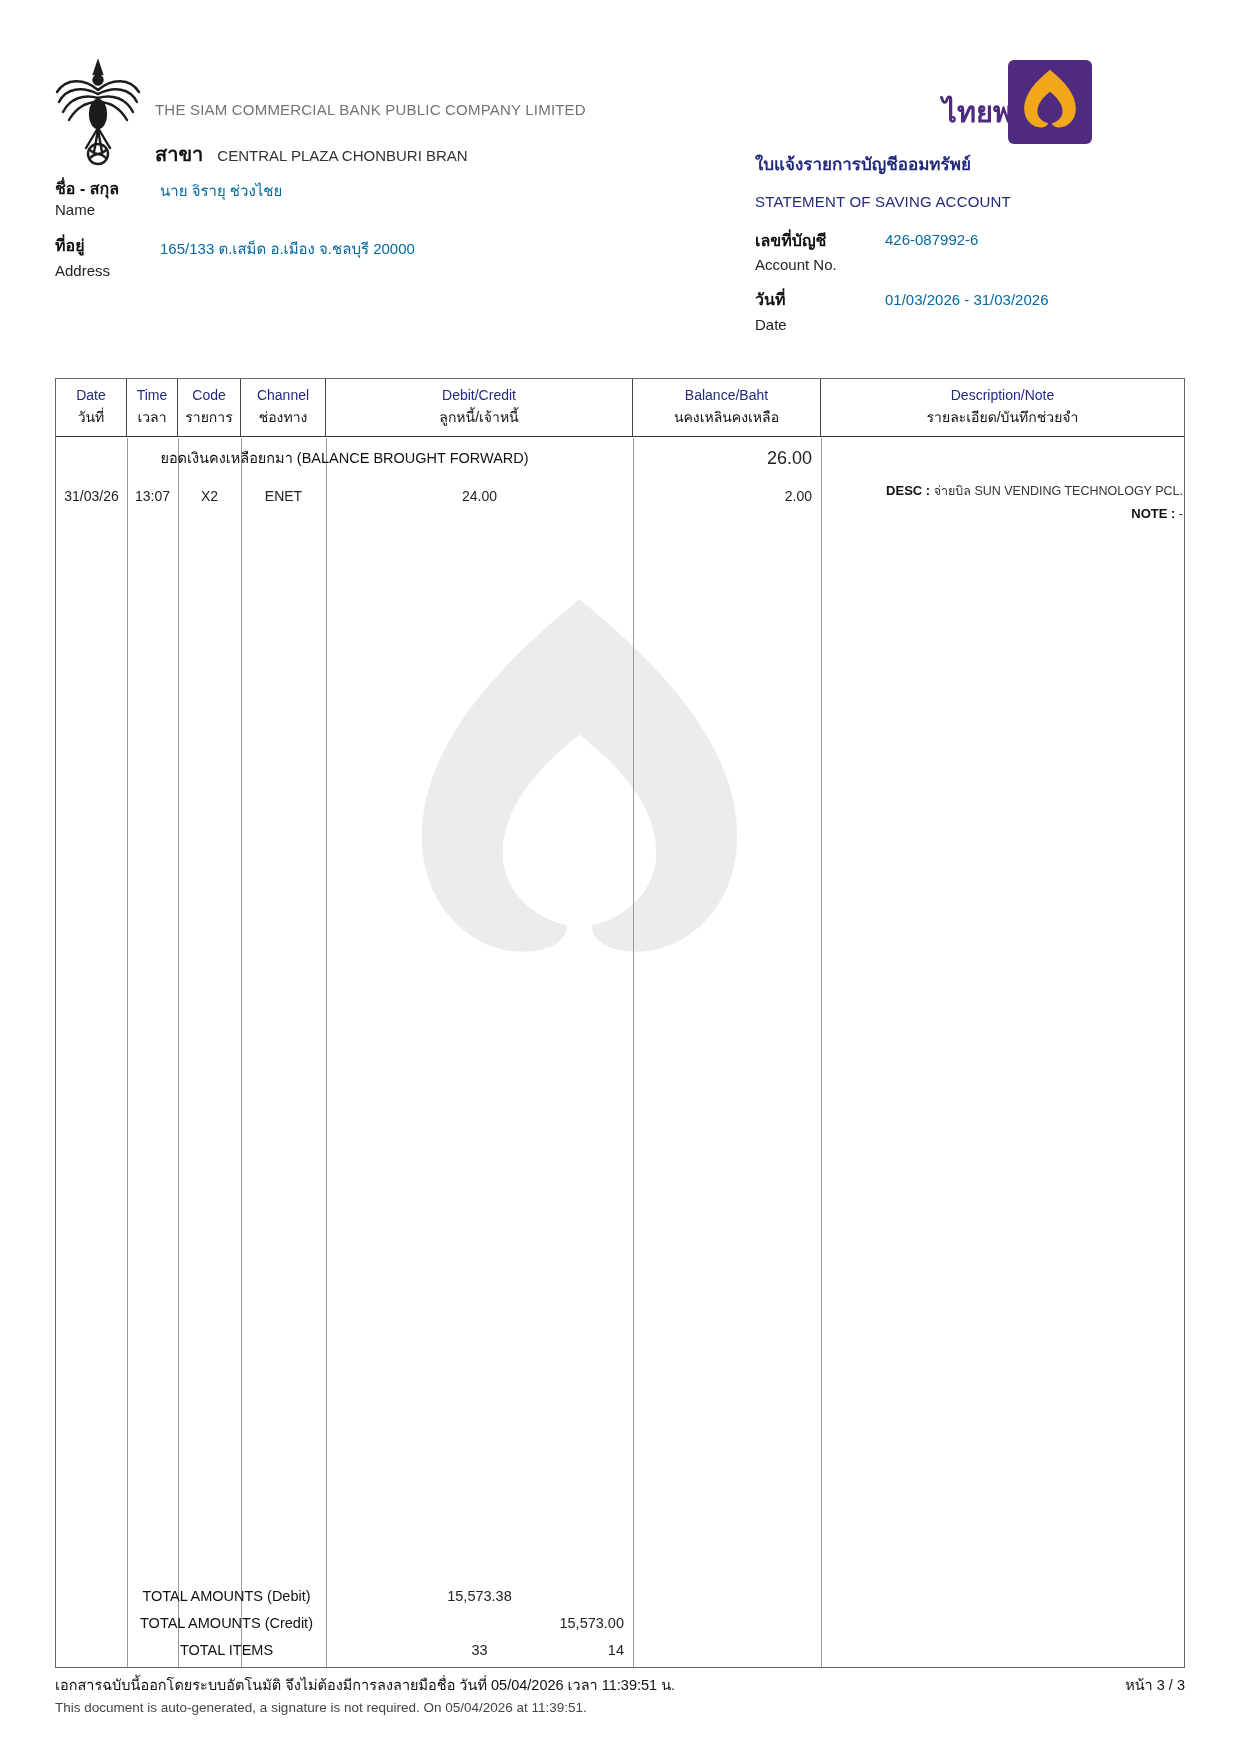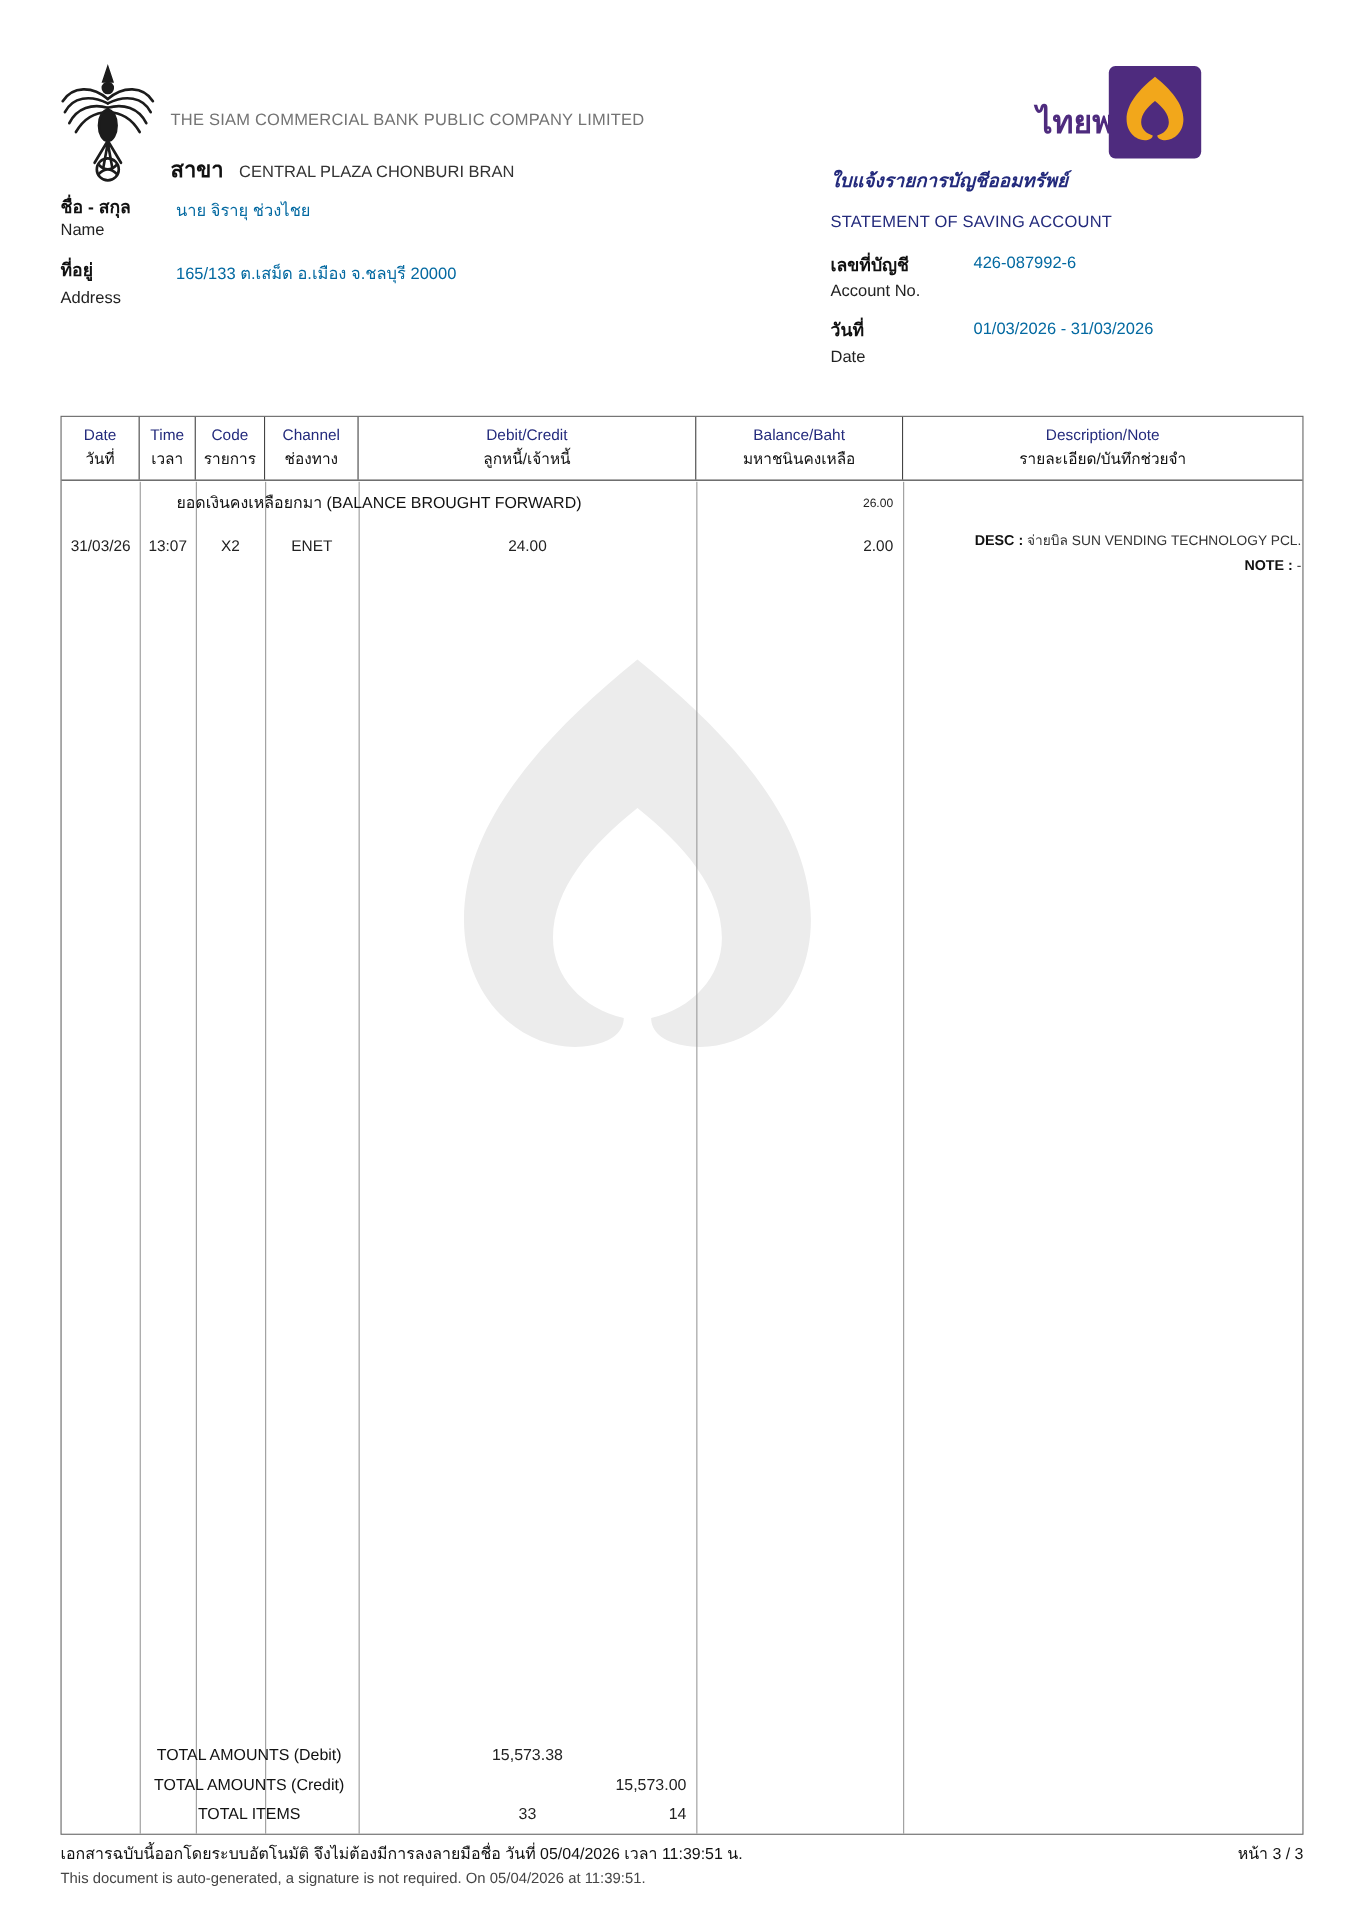--- a/index.html
+++ b/index.html
@@ -14,21 +14,21 @@
   .branch-line  { left:155px; top:138px; font-size:15px; }
   .branch-line .lbl { font-weight:bold; color:#111; margin-right:14px; font-size:20px; }
   .branch-line .val { color:#333; }
 
   .logo-wrap { right:147px; top:60px; text-align:right; color:#4e2b7e; line-height:1.05; }
   .logo-scb  { font-size:35px; font-weight:bold; letter-spacing:1px; }
   .logo-thai { font-size:29px; font-weight:bold; }
   .logo-box  { left:1008px; top:60px; width:84px; height:84px; background:#4e2b7e; border-radius:6px; }
   .logo-box svg { position:absolute; left:8px; top:7px; }
 
-  .doc-title-th { left:755px; top:150px; font-size:17px; font-weight:bold; color:#232a7c;font-style:italic; }
+  .doc-title-th { left:755px; top:150px; font-size:17px; font-weight:bold; color:#232a7c; }
   .doc-title-en { left:755px; top:193px; font-size:15px; color:#232a7c; letter-spacing:.2px; }
 
   .fld-lbl-th { font-size:16px; font-weight:bold; color:#111; }
   .fld-lbl-en { font-size:15px; color:#222; }
   .fld-val    { font-size:15px; color:#0369a1; }
 
   
   .watermark { left:372px; top:583px; }
 
   
@@ -38,21 +38,21 @@
   .th:last-child { border-right:none; }
   .th .en { color:#232a7c; font-size:14px; }
   .th .th-th { color:#111; font-size:14px; }
   .c0{width:71px}.c1{width:51px}.c2{width:63px}.c3{width:85px}.c4{width:307px}.c5{width:188px}.c6{flex:1}
 
   .tbody { position:absolute; left:0; top:59px; bottom:0; width:100%; }
   .vline { position:absolute; top:0; bottom:0; width:1px; background:#9a9a9a; }
   .v0{left:71px}.v1{left:122px}.v2{left:185px}.v3{left:270px}.v4{left:577px}.v5{left:765px}
 
   .bbf-label { left:0; top:0; width:577px; height:40px; line-height:40px; text-align:center; font-size:14.5px; color:#111; }
-  .bbf-bal   { left:577px; top:0; width:188px; height:40px; line-height:40px; text-align:right; padding-right:9px; font-size:11px; color:#222; }
+  .bbf-bal   { left:577px; top:0; width:188px; height:40px; line-height:40px; text-align:right; padding-right:9px; font-size:18px; color:#222; }
 
   .txn { top:40px; height:36px; line-height:36px; font-size:14px; color:#222; text-align:center; }
   .t-date{left:0;width:71px} .t-time{left:71px;width:51px} .t-code{left:122px;width:63px}
   .t-chan{left:185px;width:85px} .t-debit{left:270px;width:307px}
   .t-bal{left:577px;width:188px;text-align:right;padding-right:9px}
   .t-desc { left:769px; top:42px; width:358px; text-align:right; font-size:12.5px; color:#333; line-height:1.75; }
   .t-desc .dlbl { color:#111; font-weight:bold; font-size:13px; }
 
   .totals { position:absolute; left:0; bottom:3px; width:100%; }
   .trow { position:relative; height:27px; line-height:27px; font-size:14.5px; color:#111; }
@@ -147,21 +147,21 @@
       <div class="th c3">
         <span class="en">Channel</span>
         <span class="th-th">ช่องทาง</span>
       </div>
       <div class="th c4">
         <span class="en">Debit/Credit</span>
         <span class="th-th">ลูกหนี้/เจ้าหนี้</span>
       </div>
       <div class="th c5">
         <span class="en">Balance/Baht</span>
-        <span class="th-th">มหาชนินคงเหลือ</span>
+        <span class="th-th">นคงเหลินคงเหลือ</span>
       </div>
       <div class="th c6">
         <span class="en">Description/Note</span>
         <span class="th-th">รายละเอียด/บันทึกช่วยจำ</span>
       </div>
     </div>
 
     <div class="tbody">
       <div class="vline v0"></div>
       <div class="vline v1"></div>

